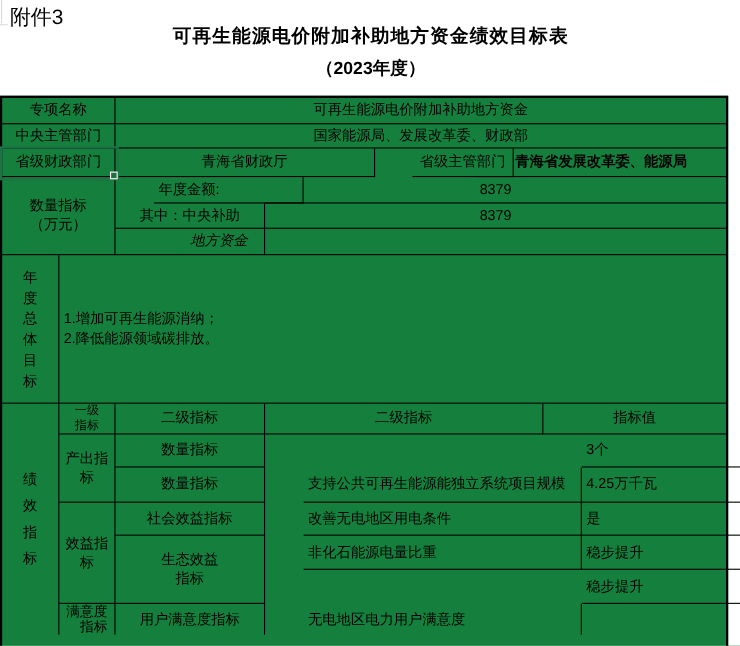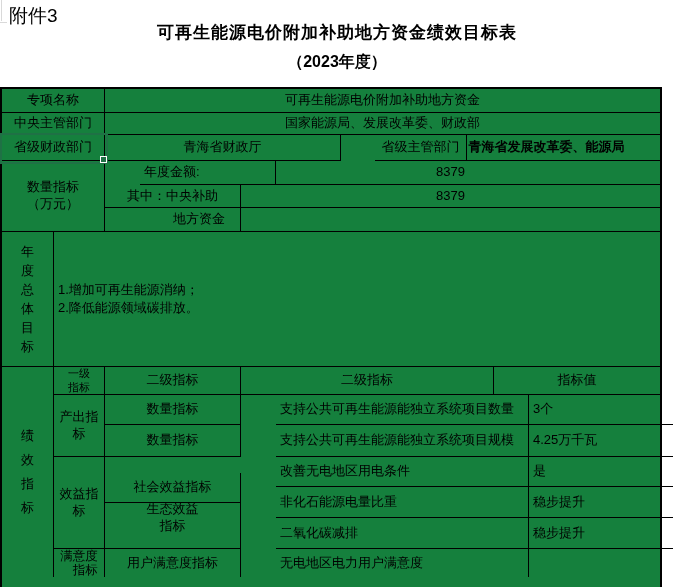--- a/index.html
+++ b/index.html
@@ -73,21 +73,21 @@
 
   <div class="selection" style="left:-2px;top:44px;width:104px;height:27px;"></div>
   <div class="sel-handle" style="left:98px;top:67px;"></div>
 
   <div class="cell" style="left:0;top:72px;width:103px;height:71px;">数量指标
 （万元）</div>
   <div class="cell al" style="left:103px;top:72px;width:136px;height:24px;">年度金额:</div>
   <div class="cell noright" style="left:239px;top:72px;width:419px;height:24px;">8379</div>
   <div class="cell" style="left:103px;top:96px;width:136px;height:23px;">其中：中央补助</div>
   <div class="cell noright" style="left:239px;top:96px;width:419px;height:23px;">8379</div>
-  <div class="cell ar" style="left:103px;top:119px;width:136px;height:24px;">地方资金</div>
+  <div class="cell ar" style="left:103px;top:119px;width:136px;height:24px;font-style:italic;">地方资金</div>
   <div class="cell noright" style="left:239px;top:119px;width:419px;height:24px;"></div>
 
   <div class="cell vtext" style="left:0;top:143px;width:52px;height:135px;">年
 度
 总
 体
 目
 标</div>
   <div class="cell noright goal-content" style="left:52px;top:143px;width:606px;height:135px;">1.增加可再生能源消纳；
 2.降低能源领域碳排放。</div>
@@ -104,34 +104,32 @@
   <div class="cell noright" style="left:492px;top:278px;width:166px;height:28px;">指标值</div>
 
   <div class="cell" style="left:52px;top:306px;width:51px;height:62px;">产出指
 标</div>
   <div class="cell" style="left:52px;top:368px;width:51px;height:92px;">效益指
 标</div>
   <div class="cell tight nobottom" style="left:52px;top:460px;width:51px;height:28px;">满意度
 指标</div>
 
   <div class="cell" style="left:103px;top:306px;width:136px;height:30px;">数量指标</div>
-  <div class="cell al" style="left:239px;top:306px;width:253px;height:30px;">支持公共可再生能源能独立系统项目数量</div>
   <div class="cell al noright" style="left:492px;top:306px;width:166px;height:30px;">3个</div>
 
   <div class="cell" style="left:103px;top:336px;width:136px;height:32px;">数量指标</div>
   <div class="cell al" style="left:239px;top:336px;width:253px;height:32px;">支持公共可再生能源能独立系统项目规模</div>
   <div class="cell al noright" style="left:492px;top:336px;width:166px;height:32px;">4.25万千瓦</div>
 
-  <div class="cell" style="left:103px;top:368px;width:136px;height:30px;margin-top:16px;">社会效益指标</div>
+  <div class="cell" style="left:103px;top:368px;width:136px;height:30px;">社会效益指标</div>
   <div class="cell al" style="left:239px;top:368px;width:253px;height:30px;">改善无电地区用电条件</div>
   <div class="cell al noright" style="left:492px;top:368px;width:166px;height:30px;">是</div>
 
   <div class="cell" style="left:103px;top:398px;width:136px;height:62px;">生态效益
 指标</div>
   <div class="cell al" style="left:239px;top:398px;width:253px;height:31px;">非化石能源电量比重</div>
   <div class="cell al noright" style="left:492px;top:398px;width:166px;height:31px;">稳步提升</div>
-  <div class="cell al" style="left:239px;top:429px;width:253px;height:31px;">二氧化碳减排</div>
   <div class="cell al noright" style="left:492px;top:429px;width:166px;height:31px;">稳步提升</div>
 
   <div class="cell nobottom" style="left:103px;top:460px;width:136px;height:28px;">用户满意度指标</div>
   <div class="cell al nobottom" style="left:239px;top:460px;width:253px;height:28px;">无电地区电力用户满意度</div>
 
 </div>
 
 </body></html>

